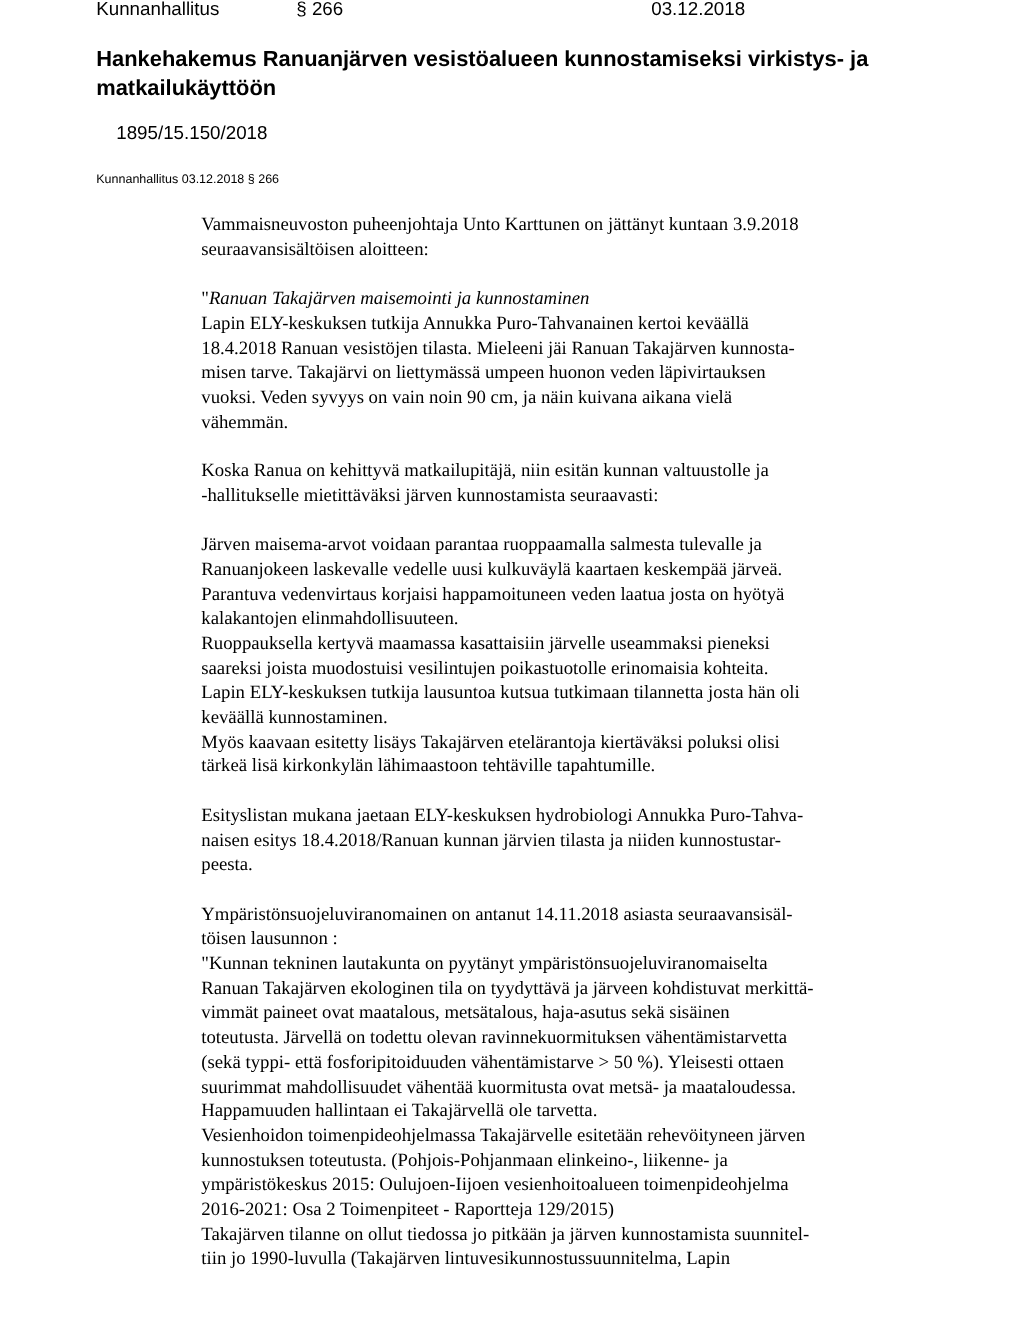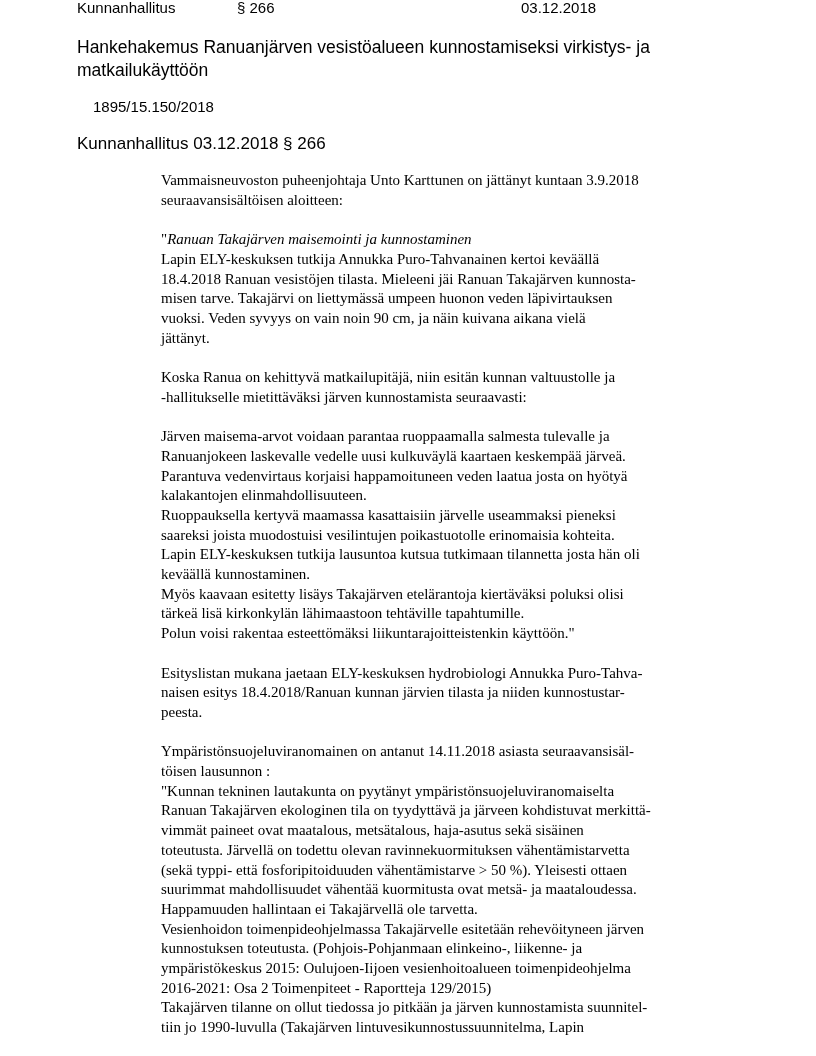--- a/index.html
+++ b/index.html
@@ -33,36 +33,36 @@
     .hdr-section { left: 160px; }
     .hdr-date { left: 444px; }
 
     .doc-title {
       position: absolute;
       top: 36px;
       left: 77px;
       width: 700px;
       margin: 0;
       font-size: 17.5px;
-      font-weight: normal;
+      font-weight: bold;
       line-height: 23px;
     }
     .diary-number {
       position: absolute;
       top: 97px;
       left: 93px;
       font-size: 15px;
       line-height: 20px;
       white-space: nowrap;
     }
     .meeting-ref {
       position: absolute;
       top: 134px;
       left: 77px;
-      font-size: 17px;
+      font-size: 10px;
       line-height: 20px;
       white-space: nowrap;
     }
     .content {
       position: absolute;
       top: 171px;
       left: 161px;
       width: 600px;
       font-size: 15px;
       line-height: 19.7px;
@@ -102,40 +102,39 @@
     <span class="line">Vammaisneuvoston puheenjohtaja Unto Karttunen on jättänyt kuntaan 3.9.2018</span>
     <span class="line">seuraavansisältöisen aloitteen:</span>
   </p>
 
   <p class="para">
     <span class="line"><span>"</span><span class="italic">Ranuan Takajärven maisemointi ja kunnostaminen</span></span>
     <span class="line">Lapin ELY-keskuksen tutkija Annukka Puro-Tahvanainen kertoi keväällä</span>
     <span class="line">18.4.2018 Ranuan vesistöjen tilasta. Mieleeni jäi Ranuan Takajärven kunnosta-</span>
     <span class="line">misen tarve. Takajärvi on liettymässä umpeen huonon veden läpivirtauksen</span>
     <span class="line">vuoksi. Veden syvyys on vain noin 90 cm, ja näin kuivana aikana vielä</span>
-    <span class="line">jättänyt.</span>
+    <span class="line">vähemmän.</span>
   </p>
 
   <p class="para">
     <span class="line">Koska Ranua on kehittyvä matkailupitäjä, niin esitän kunnan valtuustolle ja</span>
     <span class="line">-hallitukselle mietittäväksi järven kunnostamista seuraavasti:</span>
   </p>
 
   <p class="para">
     <span class="line">Järven maisema-arvot voidaan parantaa ruoppaamalla salmesta tulevalle ja</span>
     <span class="line">Ranuanjokeen laskevalle vedelle uusi kulkuväylä kaartaen keskempää järveä.</span>
     <span class="line">Parantuva vedenvirtaus korjaisi happamoituneen veden laatua josta on hyötyä</span>
     <span class="line">kalakantojen elinmahdollisuuteen.</span>
     <span class="line">Ruoppauksella kertyvä maamassa kasattaisiin järvelle useammaksi pieneksi</span>
     <span class="line">saareksi joista muodostuisi vesilintujen poikastuotolle erinomaisia kohteita.</span>
     <span class="line">Lapin ELY-keskuksen tutkija lausuntoa kutsua tutkimaan tilannetta josta hän oli</span>
     <span class="line">keväällä kunnostaminen.</span>
     <span class="line">Myös kaavaan esitetty lisäys Takajärven etelärantoja kiertäväksi poluksi olisi</span>
     <span class="line">tärkeä lisä kirkonkylän lähimaastoon tehtäville tapahtumille.</span>
-    <span class="line">Polun voisi rakentaa esteettömäksi liikuntarajoitteistenkin käyttöön."</span>
   </p>
 
   <p class="para">
     <span class="line">Esityslistan mukana jaetaan ELY-keskuksen hydrobiologi Annukka Puro-Tahva-</span>
     <span class="line">naisen esitys 18.4.2018/Ranuan kunnan järvien tilasta ja niiden kunnostustar-</span>
     <span class="line">peesta.</span>
   </p>
 
   <p class="para tight">
     <span class="line">Ympäristönsuojeluviranomainen on antanut 14.11.2018 asiasta seuraavansisäl-</span>

